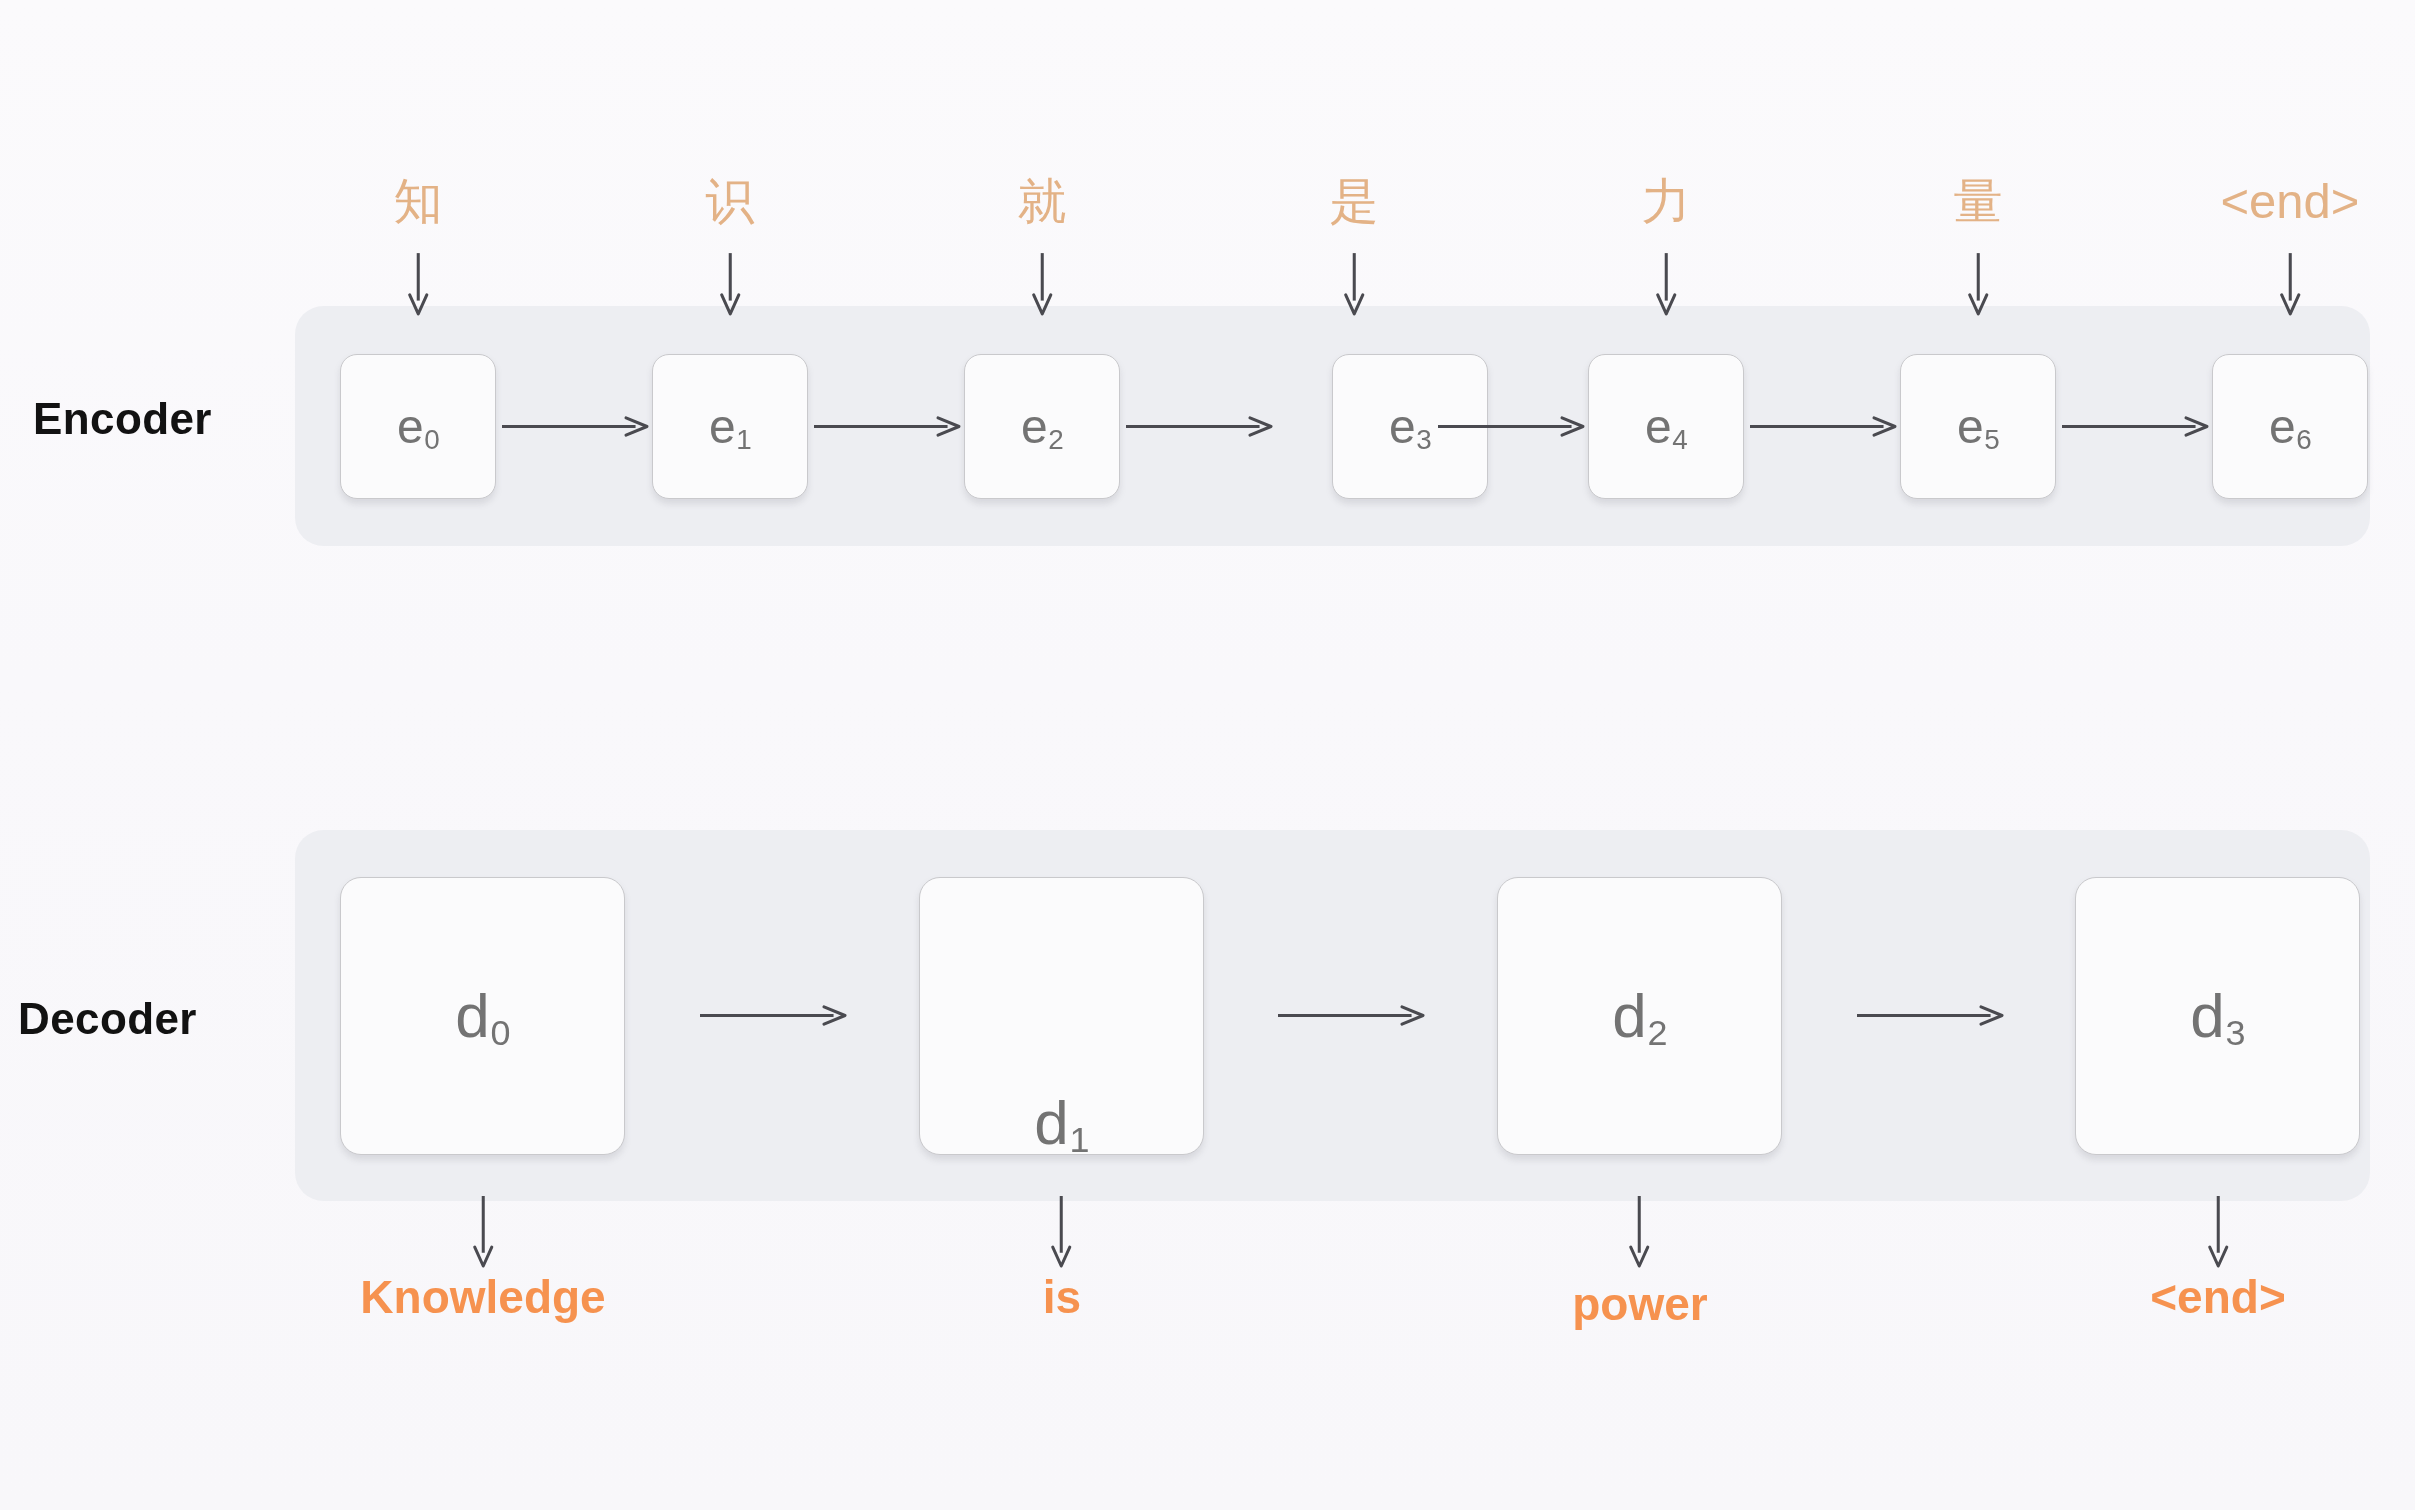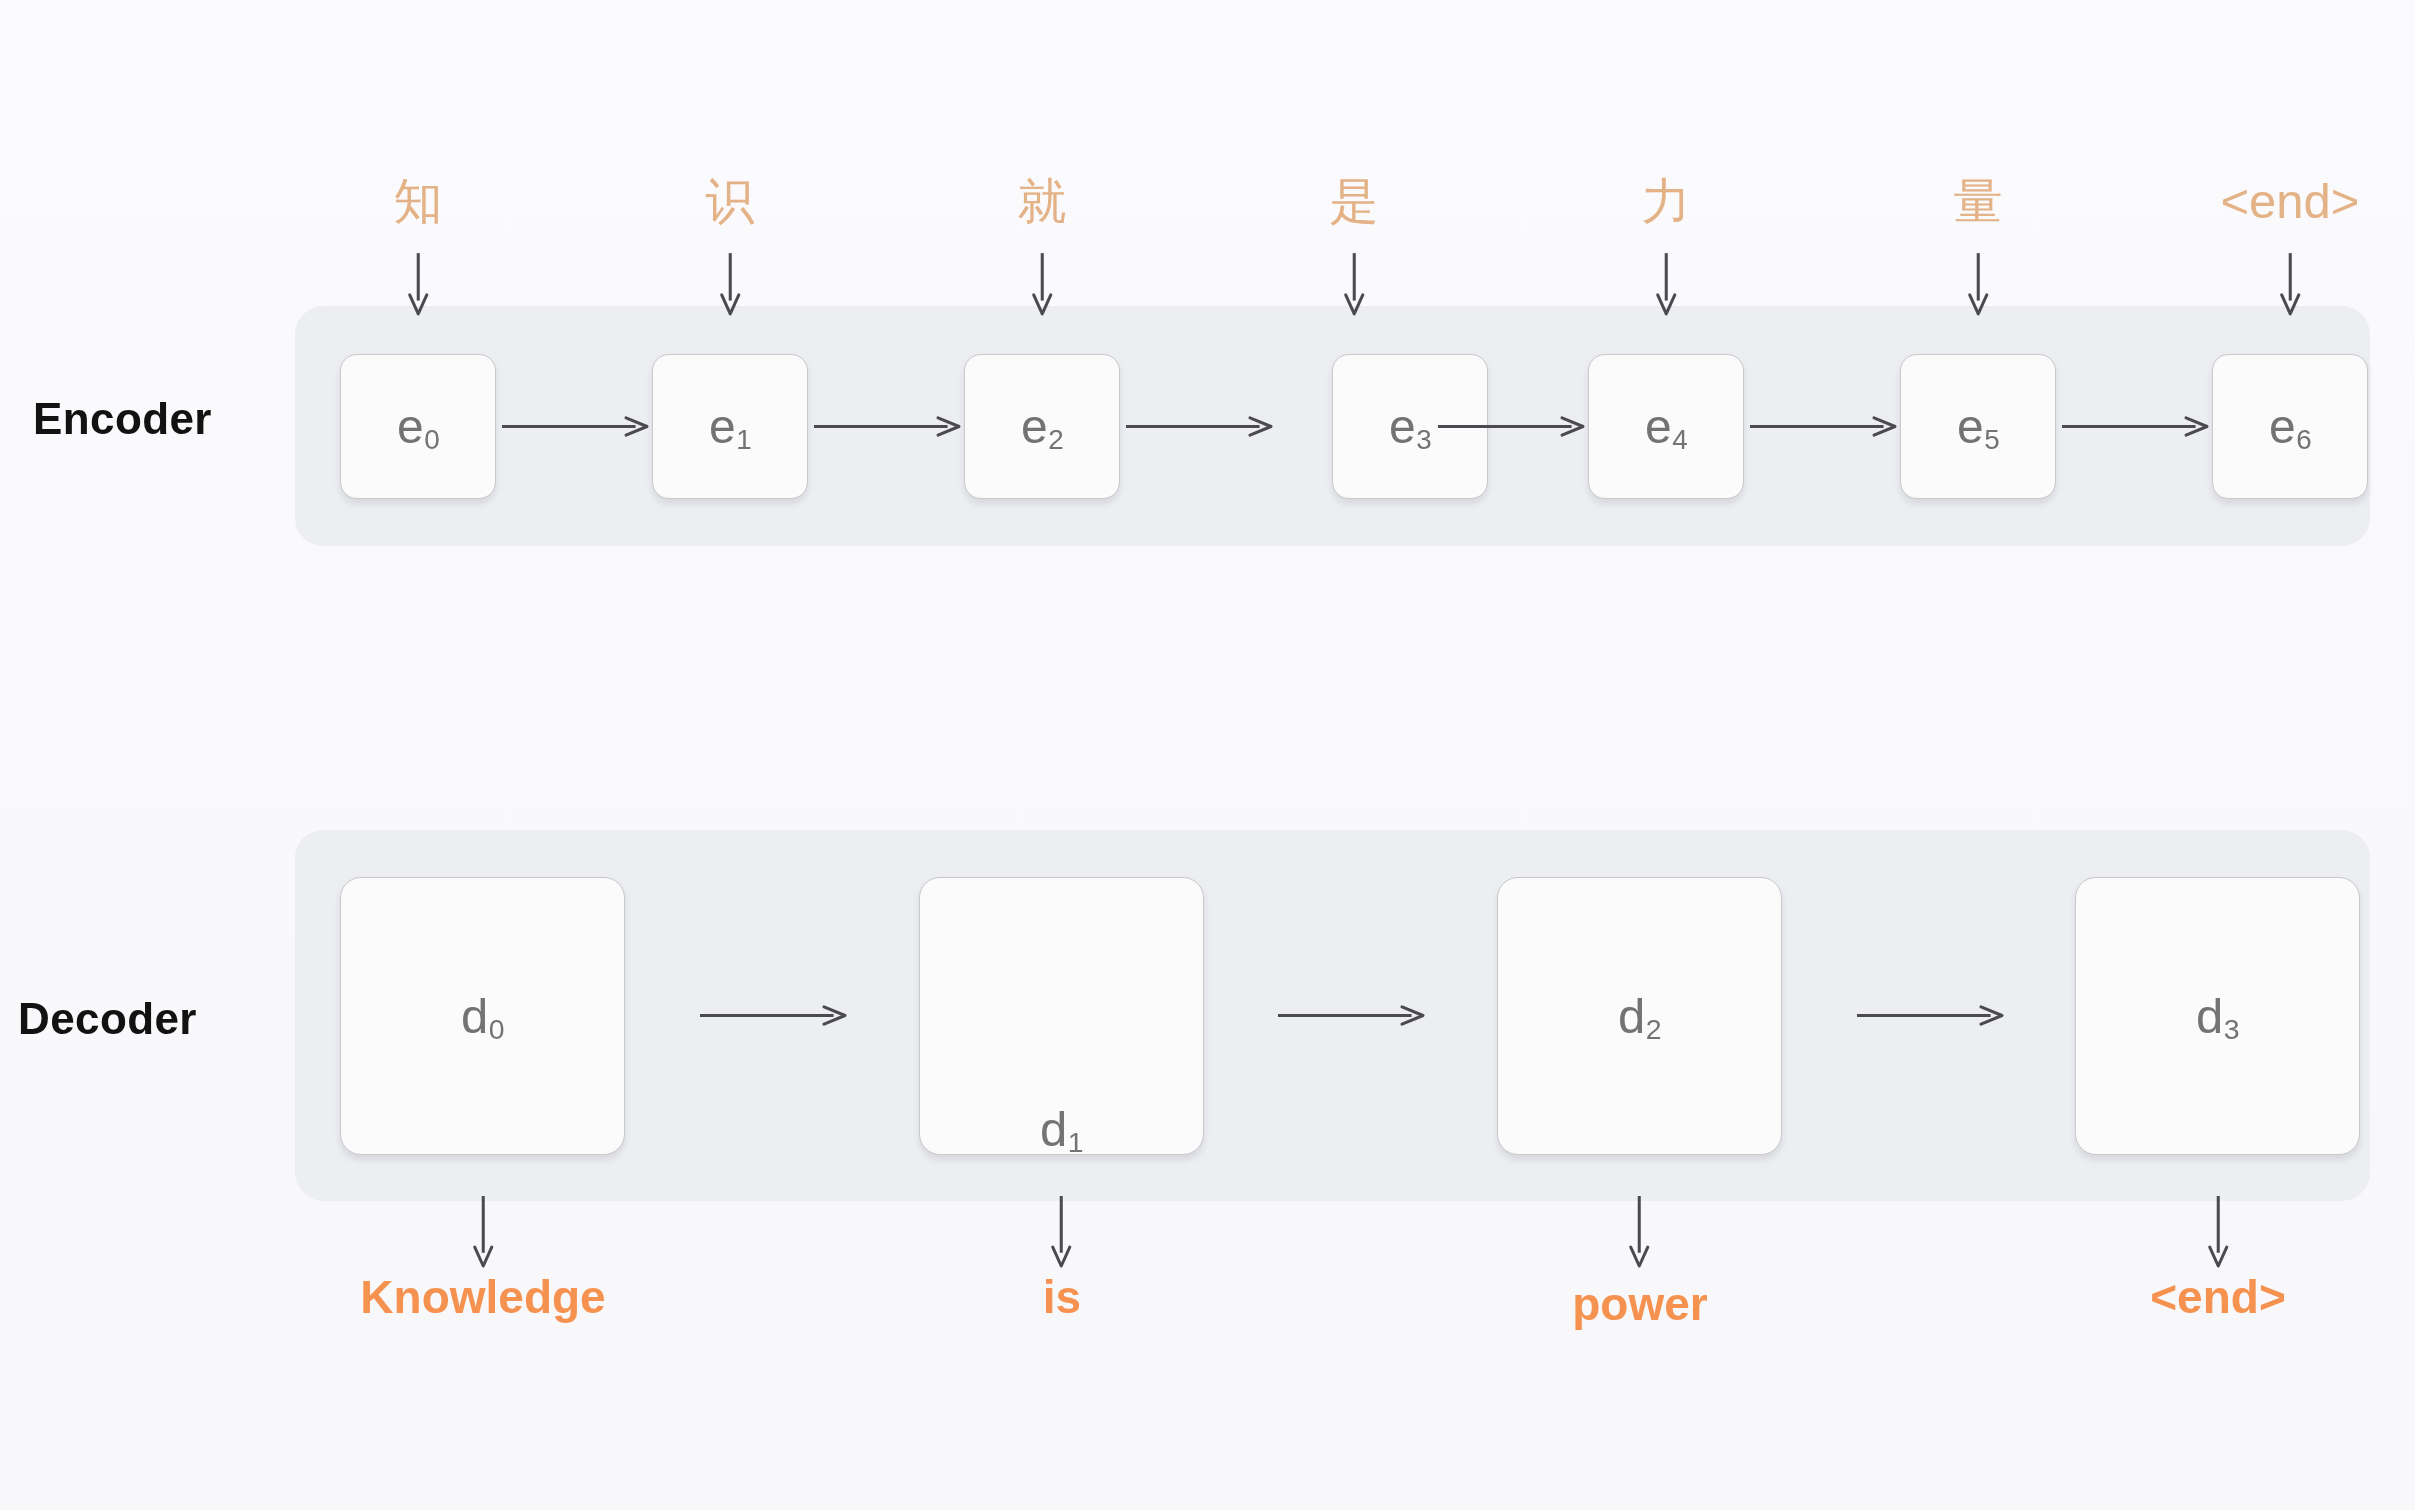--- a/index.html
+++ b/index.html
@@ -80,21 +80,21 @@
     top: 354px;
     width: 156px;
     height: 145px;
   }
   .dec-cell {
     top: 877px;
     width: 285px;
     height: 278px;
     border-radius: 21px;
   }
-  .dec-cell .cell-text { font-size: 49px; }
+  .dec-cell .cell-text { font-size: 62px; }
 
   
   .token {
     position: absolute;
     font-family: "Liberation Sans", sans-serif;
     white-space: nowrap;
     text-align: center;
     line-height: 1;
   }
   .in-token {
@@ -196,21 +196,21 @@
       </div>
       <div class="cell enc-cell" style="left: 1332px;">
         <span class="cell-text">e<sub>3</sub></span>
       </div>
       <div class="cell enc-cell" style="left: 1588px;">
         <span class="cell-text">e<sub>4</sub></span>
       </div>
       <div class="cell enc-cell" style="left: 1900px;">
         <span class="cell-text">e<sub>5</sub></span>
       </div>
-      <div class="cell enc-cell" style="left: 2212px; border-radius: 16px;">
+      <div class="cell enc-cell" style="left: 2212px;">
         <span class="cell-text">e<sub>6</sub></span>
       </div>
     </div>
   <div id="encoder-h-arrows">
       <div class="arrow h-arrow h-arrow-enc" style="left: 502px;">
         <svg width="145" height="25" viewBox="0 0 152 26">
           <line x1="0" y1="13" x2="140" y2="13" stroke="#4a4a50" stroke-width="3.2"></line>
           <polyline points="130,4 152,13 130,22" fill="none" stroke="#4a4a50" stroke-width="3.2" stroke-linecap="round" stroke-linejoin="round"></polyline>
         </svg>
       </div>

